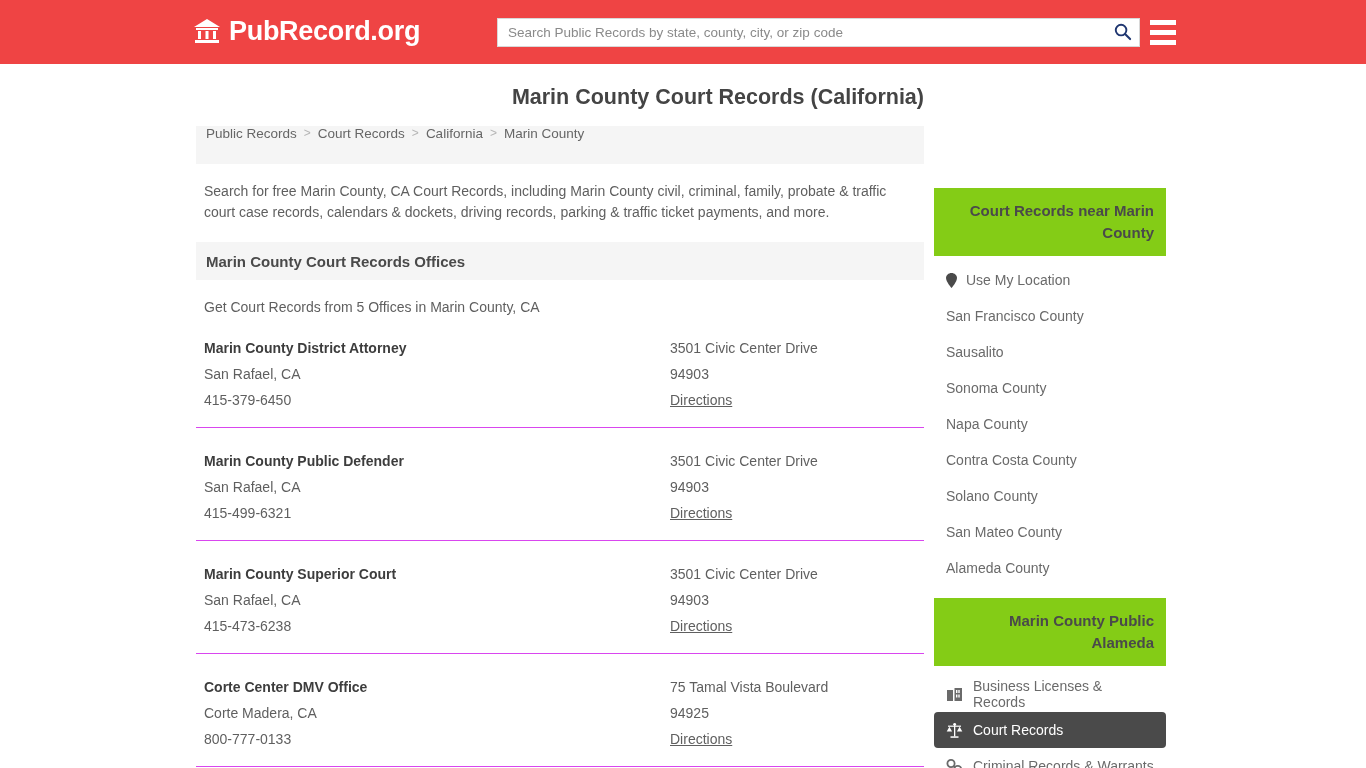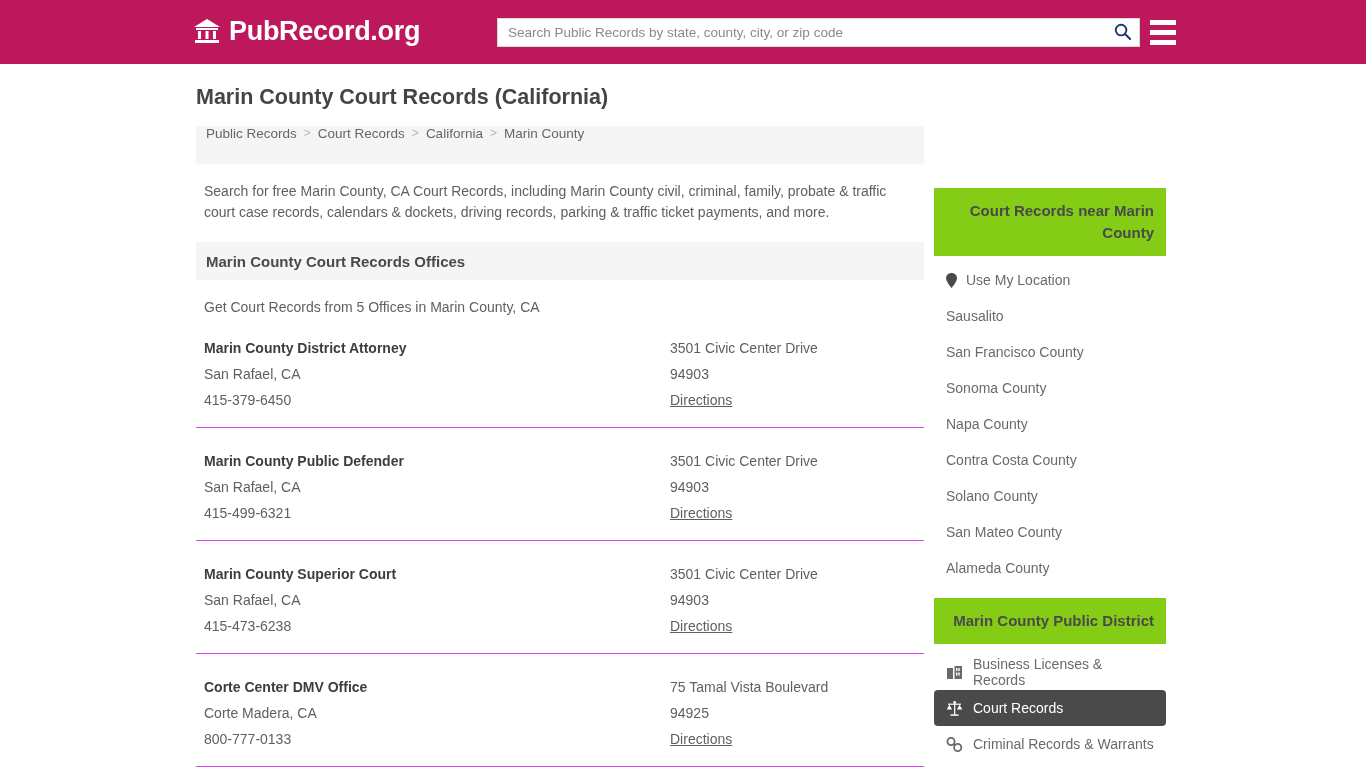--- a/index.html
+++ b/index.html
@@ -10,21 +10,21 @@
     height: 768px;
     overflow: hidden;
     font-family: "Liberation Sans", sans-serif;
   }
   * { box-sizing: border-box; }
 
   
   .site-header {
     width: 1366px;
     height: 64px;
-    background: #be185d;
+    background: #ef4444;
     display: flex;
     align-items: center;
     position: relative;
   }
   .brand {
     position: absolute;
     left: 193px;
     top: 17px;
     display: flex;
     align-items: center;
@@ -119,20 +119,21 @@
     top: 124px;
     width: 232px;
   }
 
   .page-title {
     font-size: 21.5px;
     font-weight: bold;
     color: #444444;
     margin: 0 0 16px 0;
     line-height: 26px;
+    text-align: right;
   }
 
   .breadcrumb {
     background: #f5f5f5;
     height: 38px;
     display: flex;
     align-items: flex-start;
     padding: 0 10px;
     gap: 7px;
     font-size: 13.5px;
@@ -383,46 +384,46 @@
     <div class="near-list">
       <div class="near-item">
         <span class="pin-icon">
           <svg viewBox="0 0 11 15" width="11" height="15" xmlns="http://www.w3.org/2000/svg">
             <path d="M5.5 0C2.5 0 0 2.3 0 5.1 0 9 5.5 15 5.5 15S11 9 11 5.1C11 2.3 8.5 0 5.5 0z" fill="#4a4a4a"></path>
           </svg>
         </span>
         <span>Use My Location</span>
       </div>
       <div class="near-item">
+        <span>San Francisco County</span>
+      </div>
+      <div class="near-item">
         <span>Sausalito</span>
       </div>
       <div class="near-item">
-        <span>San Francisco County</span>
-      </div>
-      <div class="near-item">
         <span>Sonoma County</span>
       </div>
       <div class="near-item">
         <span>Napa County</span>
       </div>
       <div class="near-item">
         <span>Contra Costa County</span>
       </div>
       <div class="near-item">
         <span>Solano County</span>
       </div>
       <div class="near-item">
         <span>San Mateo County</span>
       </div>
       <div class="near-item">
         <span>Alameda County</span>
       </div>
     </div>
 
-    <div class="side-head" style="margin-top:12px;">Marin County Public District</div>
+    <div class="side-head" style="margin-top:12px;">Marin County Public Alameda</div>
 
     <div class="records-list">
 
       <div class="record-item">
         <span class="rec-icon">
           <svg viewBox="0 0 17 17" width="17" height="17" xmlns="http://www.w3.org/2000/svg">
             <rect x="1" y="4" width="6" height="11" fill="#6a6a6a"></rect>
             <rect x="8.5" y="2" width="7.5" height="13" fill="#6a6a6a"></rect>
             <rect x="10" y="4" width="1.4" height="3" fill="#ffffff"></rect>
             <rect x="12.3" y="4" width="1.4" height="3" fill="#ffffff"></rect>

